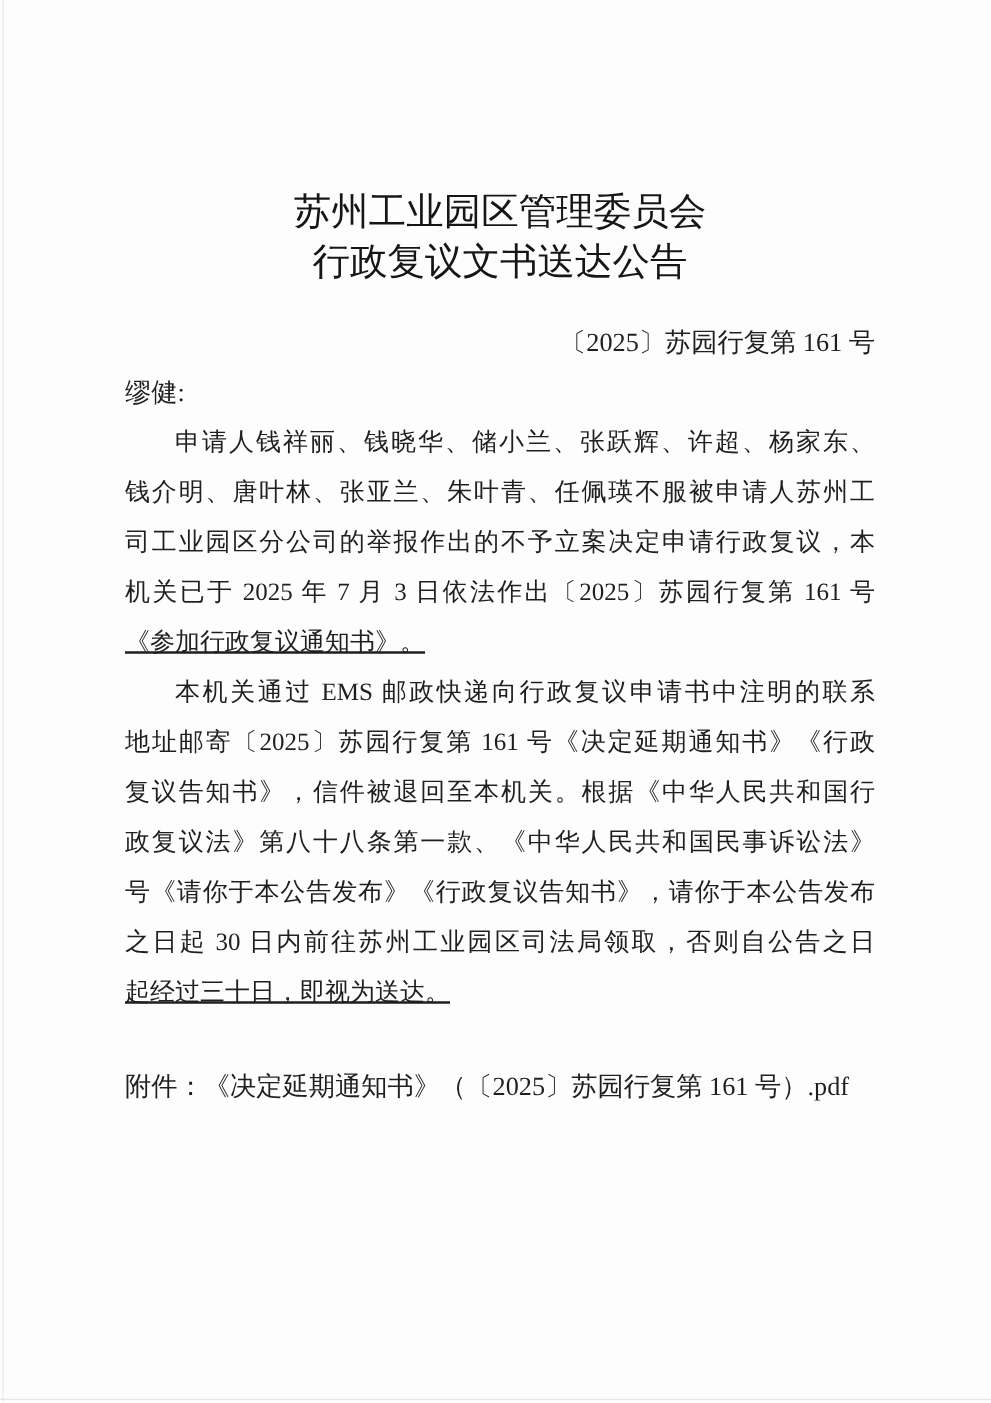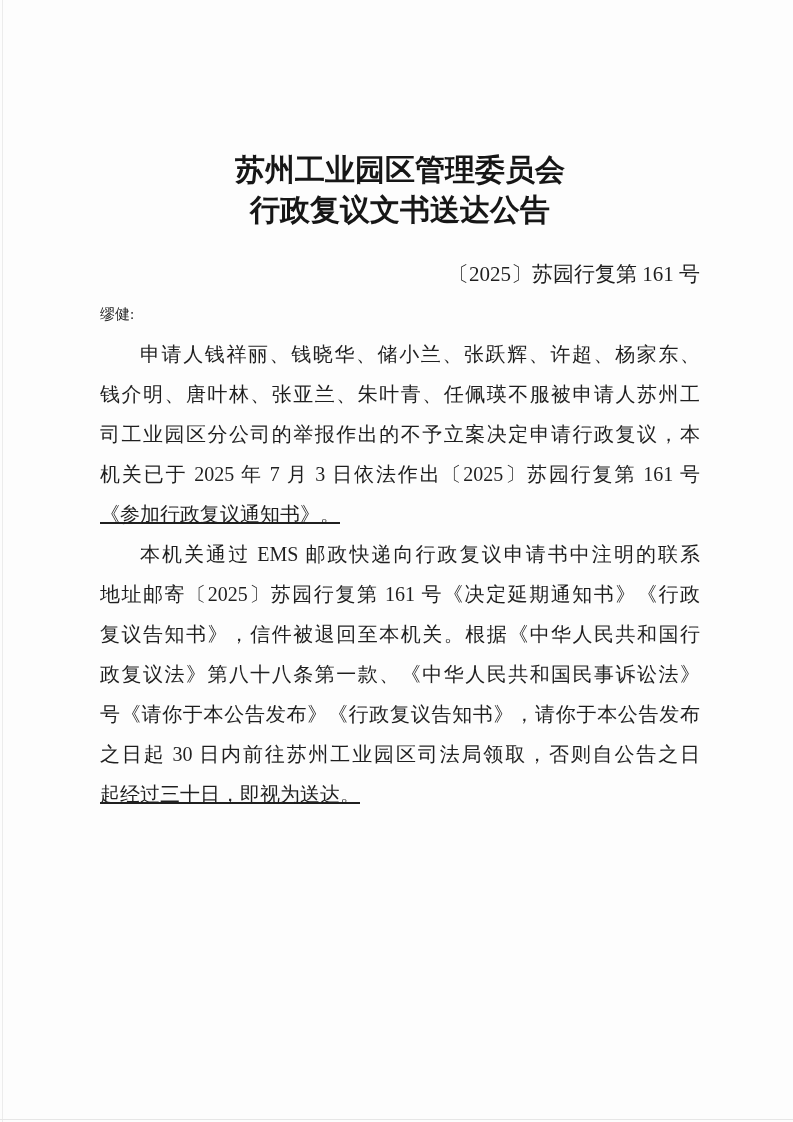--- a/index.html
+++ b/index.html
@@ -30,33 +30,33 @@
   }
   .content {
     position: absolute;
     left: 100px;
     top: 150px;
     width: 600px;
   }
   .title-block {
     text-align: center;
     font-size: 30px;
-    font-weight: bold;
+    font-weight: normal;
     line-height: 40px;
     color: #161616;
   }
   .doc-number {
     margin-top: 24px;
     text-align: right;
     font-size: 21px;
     line-height: 40px;
     white-space: nowrap;
   }
   .addressee {
-    font-size: 15px;
+    font-size: 21px;
     line-height: 40px;
   }
   .para .line {
     font-size: 20px;
     line-height: 40px;
     height: 40px;
     text-align: justify;
     text-align-last: justify;
     overflow: hidden;
     white-space: nowrap;
@@ -104,15 +104,16 @@
     <div class="para">
       <div class="line first-line">本机关通过 EMS 邮政快递向行政复议申请书中注明的联系</div>
       <div class="line">地址邮寄〔2025〕苏园行复第 161 号《决定延期通知书》《行政</div>
       <div class="line">复议告知书》，信件被退回至本机关。根据《中华人民共和国行</div>
       <div class="line">政复议法》第八十八条第一款、《中华人民共和国民事诉讼法》</div>
       <div class="line">号《请你于本公告发布》《行政复议告知书》，请你于本公告发布</div>
       <div class="line">之日起 30 日内前往苏州工业园区司法局领取，否则自公告之日</div>
       <div class="line para-end">起经过三十日，即视为送达。</div>
     </div>
 
+    <div class="attachment">附件：《决定延期通知书》（〔2025〕苏园行复第 161 号）.pdf</div>
 
   </div>
 </div>
 
 </body></html>

